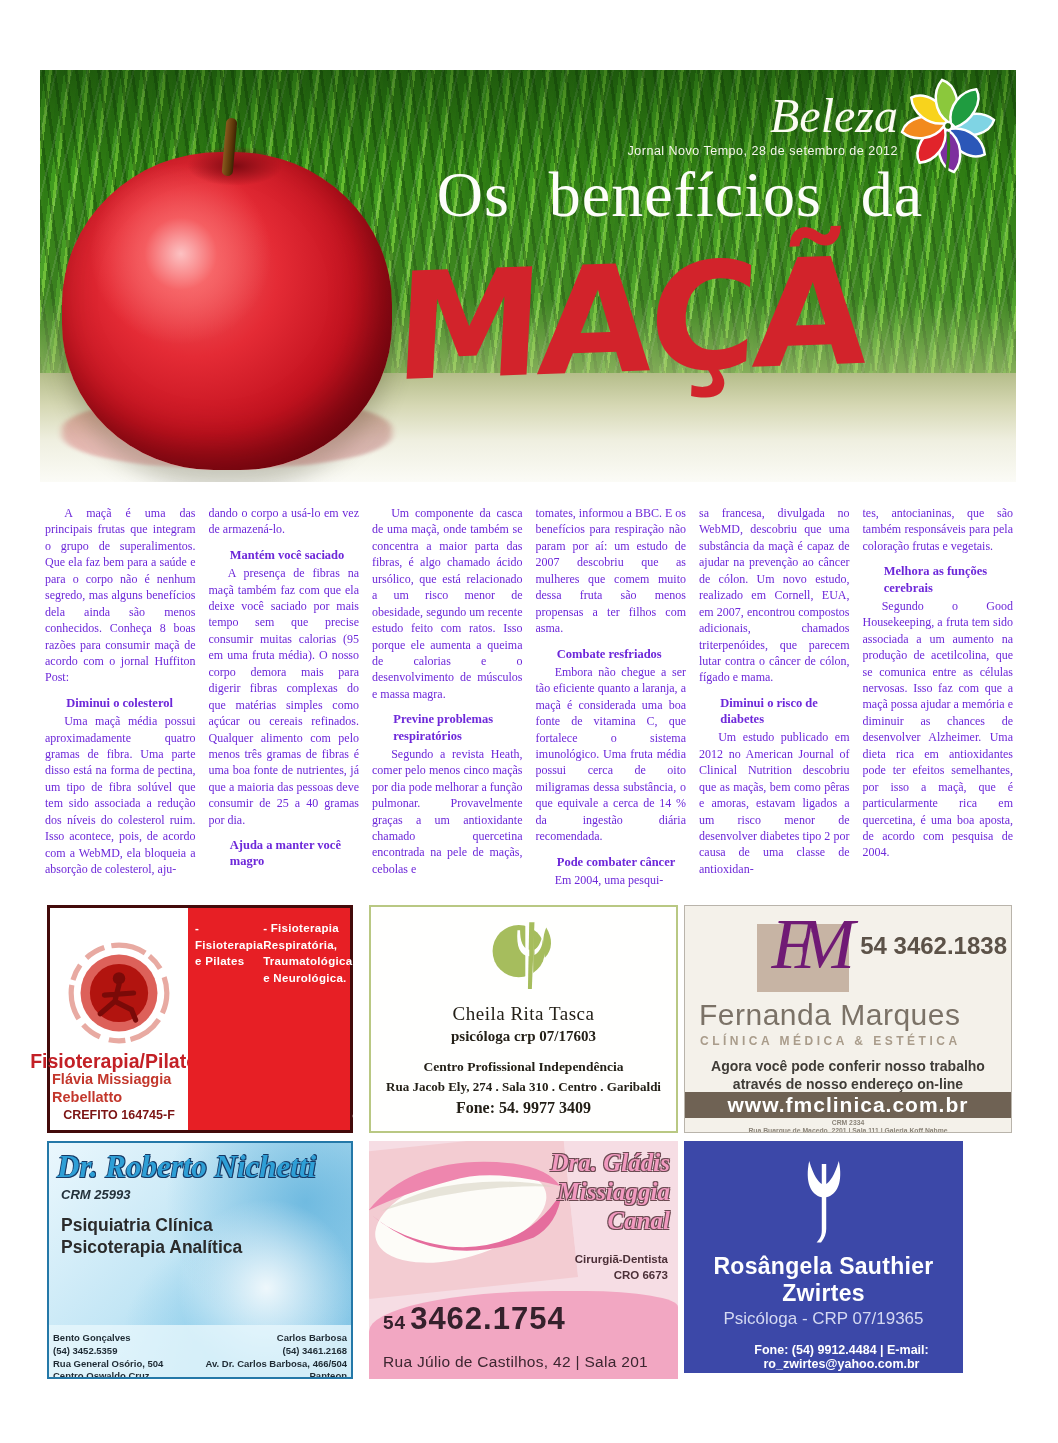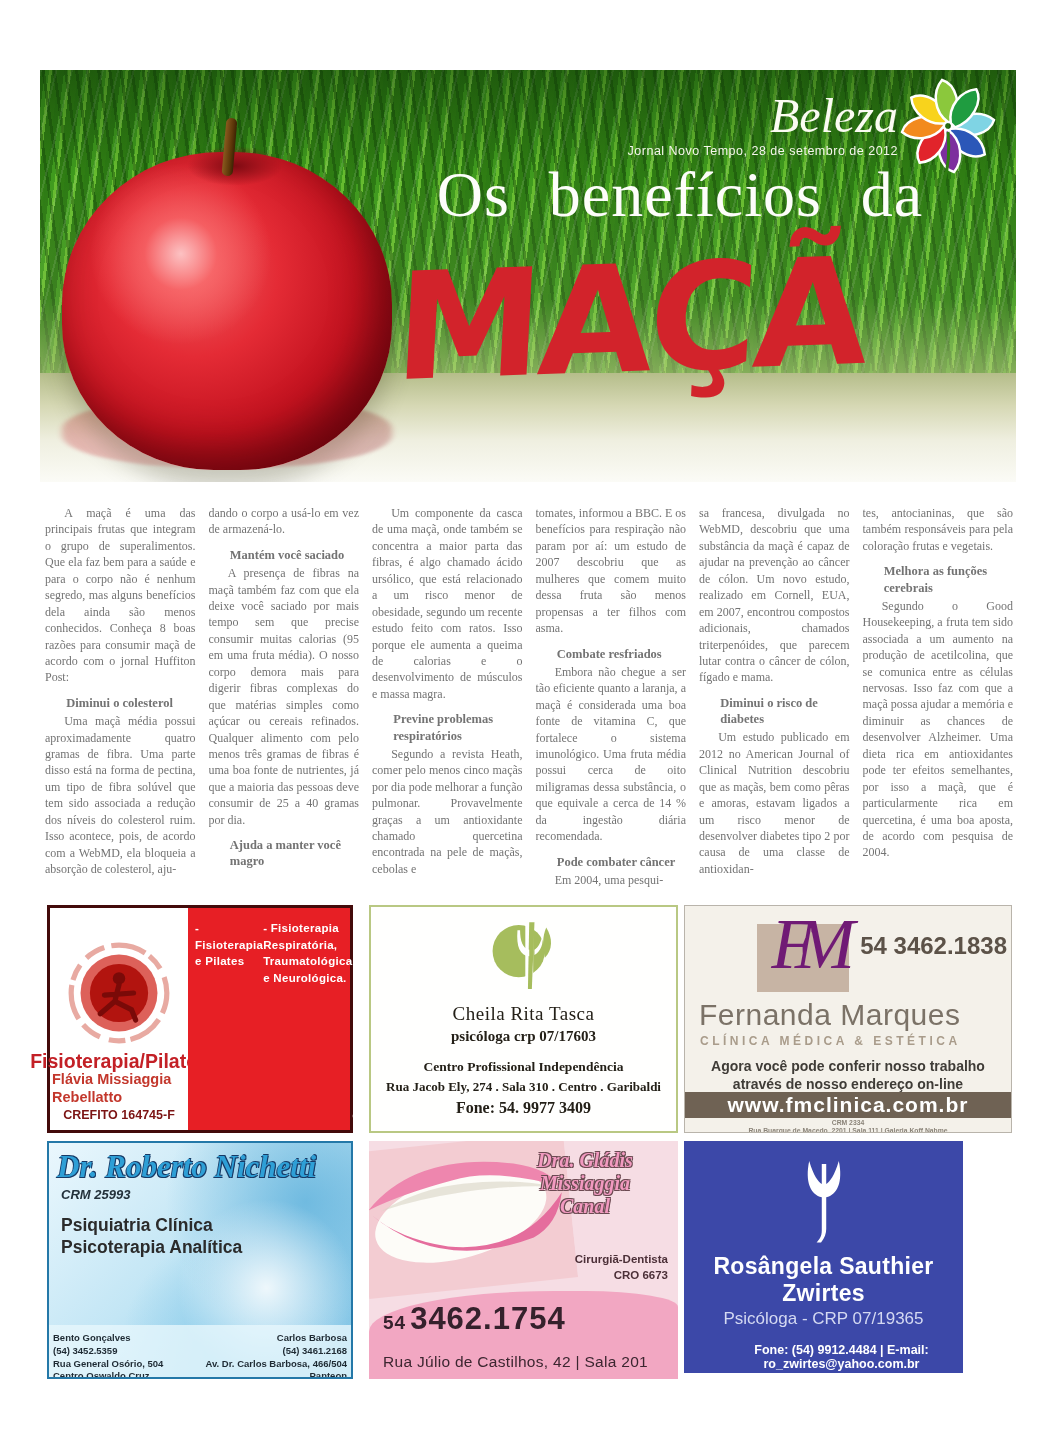--- a/index.html
+++ b/index.html
@@ -32,21 +32,21 @@
   .masthead-date{position:absolute;right:118px;top:74px;font-size:12.5px;color:#f6f6ec;letter-spacing:0.5px;}
   .flower{position:absolute;right:18px;top:4px;width:100px;height:110px;}
   .title-line1{position:absolute;left:320px;top:88px;width:640px;text-align:center;
     font-family:"Liberation Serif",serif;font-size:64px;color:#fdfdfa;word-spacing:22px;letter-spacing:1px;}
   .title-line2{position:absolute;left:330px;top:176px;width:520px;text-align:center;
     font-family:"DejaVu Sans",sans-serif;font-weight:bold;font-size:148px;line-height:1;
     color:#d2232b;transform:rotate(-2deg) skewX(-5deg);letter-spacing:-4px;}
 
   
   .article{position:absolute;left:45px;top:505px;width:968px;height:398px;display:flex;gap:13px;overflow:hidden;}
-  .col{flex:1;font-family:"Liberation Serif",serif;font-size:12px;line-height:1.37;color:#737373;text-align:justify;overflow:hidden;}
+  .col{flex:1;font-family:"Liberation Serif",serif;font-size:12px;line-height:1.37;color:#6d28d9;text-align:justify;overflow:hidden;}
   .col p{margin:0;}
   .col p.ind{text-indent:1.6em;}
   .col h3{margin:9px 0 2px 0;padding-left:1.7em;font-size:12.5px;line-height:1.3;font-weight:bold;text-align:left;}
 
   
   .ad{position:absolute;box-sizing:border-box;}
 
   
   .ad-fisio{left:47px;top:905px;width:306px;height:228px;border:3px solid #430b0b;background:#fff;display:flex;}
   .fisio-left{width:46%;display:flex;flex-direction:column;align-items:center;justify-content:flex-end;padding:6px 2px 8px 2px;box-sizing:border-box;}
@@ -97,22 +97,22 @@
   .nic-crm{position:absolute;left:12px;top:44px;font-style:italic;font-weight:bold;font-size:13px;color:#22303a;}
   .nic-spec{position:absolute;left:12px;top:72px;font-size:17.5px;font-weight:bold;color:#2b2b2b;line-height:1.25;}
   .nic-strip{position:absolute;left:0;bottom:0;width:100%;height:52px;background:rgba(232,247,253,0.78);
     display:flex;justify-content:space-between;padding:7px 4px;box-sizing:border-box;}
   .nic-col{font-size:9.5px;font-weight:bold;color:#1e2a33;line-height:1.35;}
   .nic-col.right{text-align:right;}
 
   
   .ad-gladis{left:369px;top:1141px;width:309px;height:238px;overflow:hidden;background:#f6dde4;}
   .smile{position:absolute;left:-8px;top:-6px;width:210px;height:160px;transform:rotate(-6deg);}
-  .gla-name{position:absolute;right:8px;top:8px;width:170px;text-align:center;
-    font-family:"Liberation Serif",serif;font-style:italic;font-weight:bold;font-size:20px;line-height:1.15;color:#f29ac0;
+  .gla-name{position:absolute;right:8px;top:8px;width:170px;text-align:right;
+    font-family:"Liberation Serif",serif;font-style:italic;font-weight:bold;font-size:25px;line-height:1.15;color:#f29ac0;
     text-shadow:1px 1px 0 #6c4a52,-1px -1px 0 #6c4a52,1px -1px 0 #6c4a52,-1px 1px 0 #6c4a52;}
   .gla-sub{position:absolute;right:10px;top:110px;text-align:right;font-size:11.5px;font-weight:bold;color:#4c3038;line-height:1.4;}
   .gla-band{position:absolute;left:0;bottom:0;width:100%;height:88px;background:#f2a7c2;border-radius:60% 30% 0 0 / 46% 18% 0 0;}
   .gla-phone{position:absolute;left:14px;bottom:42px;color:#35212c;font-weight:bold;font-size:31px;letter-spacing:1px;}
   .gla-phone .ddd{font-size:19px;font-weight:bold;margin-right:4px;}
   .gla-addr{position:absolute;left:0;bottom:8px;width:100%;padding-left:14px;box-sizing:border-box;
     font-size:15.5px;color:#3c2630;letter-spacing:0.3px;}
 
   
   .ad-rosangela{left:684px;top:1141px;width:279px;height:232px;background:#3c48a8;text-align:center;color:#fff;overflow:hidden;}

